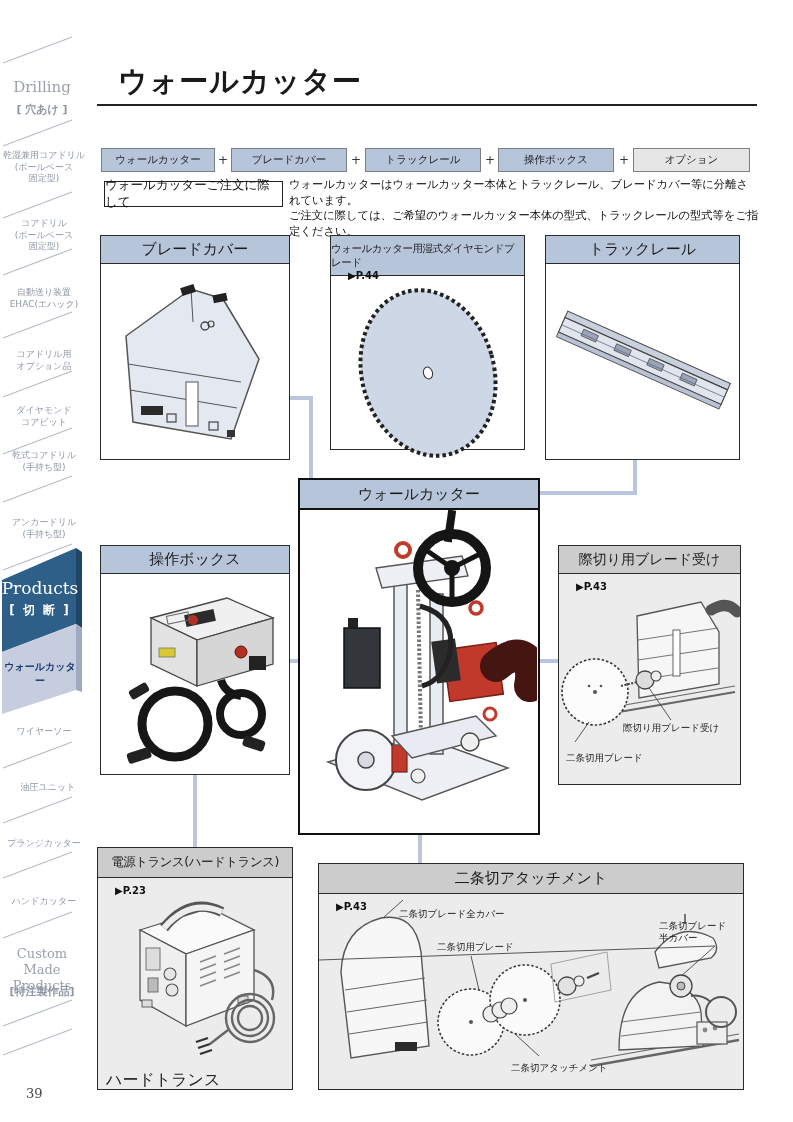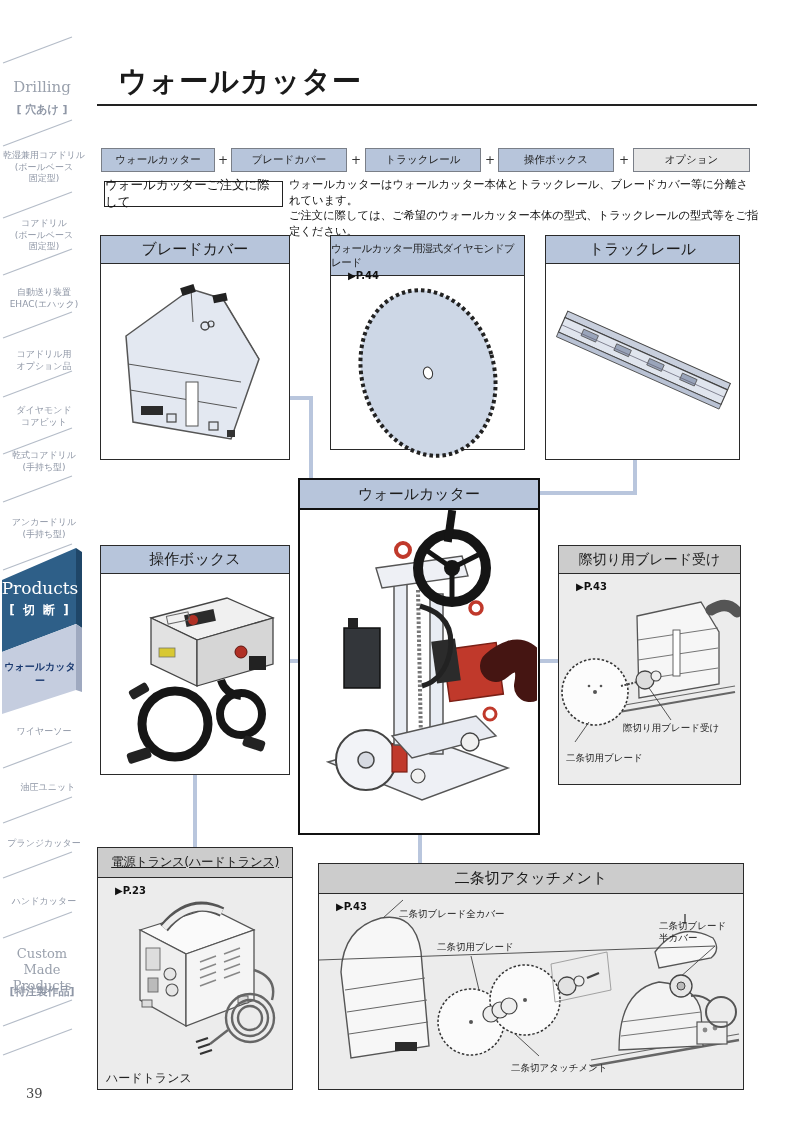--- a/index.html
+++ b/index.html
@@ -30,21 +30,21 @@
 
   
   .pbox { position:absolute; border:1px solid #2a2a2a; background:#fff; }
   .pbox.graybody { background:#ececec; }
   .pbox .hd { border-bottom:1px solid #2a2a2a; background:#b7c5db; display:flex; align-items:center; justify-content:center; font-size:15px; color:#1c1c1c; }
   .pbox .hd.gray { background:#cccccc; }
   .pbox.thick { border:2.5px solid #111; }
   .pbox.thick .hd { border-bottom:2px solid #111; }
   .plink { font-size:10px; color:#111; font-weight:bold;margin-left:8px; }
   .ill-label { font-size:9.5px; color:#222; line-height:11.5px; }
-  .caption { font-size:12px; color:#222; }
+  .caption { font-size:16px; color:#222; }
 
   .connector { position:absolute; background:#b9c6dd; }
   svg { display:block; }
 </style>
 </head>
 <body>
 
 <div class="page">
 
   <svg class="abs" style="left:0;top:0;" width="95" height="1122">
@@ -272,21 +272,21 @@
       <line x1="62" y1="112" x2="78" y2="108" stroke="#444" stroke-width="2" stroke-dasharray="2 1.5"></line>
 
       <line x1="90" y1="114" x2="112" y2="146" stroke="#444" stroke-width="0.9"></line>
       <line x1="30" y1="148" x2="16" y2="168" stroke="#444" stroke-width="0.9"></line>
     </svg>
     <div class="abs ill-label" style="left:64px;top:176px;">際切り用ブレード受け</div>
     <div class="abs ill-label" style="left:7px;top:206px;">二条切用ブレード</div>
   </div>
 
   <div class="pbox graybody" style="left:97px;top:847px;width:196px;height:243px;">
-    <div class="hd gray" style="height:30px;font-size:12.5px;letter-spacing:-0.5px;text-decoration:underline;">電源トランス(ハードトランス)</div>
+    <div class="hd gray" style="height:30px;font-size:12.5px;letter-spacing:-0.5px;">電源トランス(ハードトランス)</div>
     <div class="abs plink" style="left:9px;top:37px;">▶P.23</div>
     <svg width="194" height="180" viewBox="0 0 194 180">
       <polygon points="42,52 112,30 156,52 88,76" fill="#fafafa" stroke="#555" stroke-width="1.3"></polygon>
       <polygon points="42,52 88,76 88,148 42,122" fill="#efefef" stroke="#555" stroke-width="1.3"></polygon>
       <polygon points="88,76 156,52 156,122 88,148" fill="#f5f5f5" stroke="#555" stroke-width="1.3"></polygon>
 
       <path d="M66,50 Q92,18 124,34" fill="none" stroke="#555" stroke-width="10"></path>
       <path d="M66,50 Q92,20 124,34" fill="none" stroke="#ededed" stroke-width="6"></path>
 
       <g stroke="#888" stroke-width="1.6">

